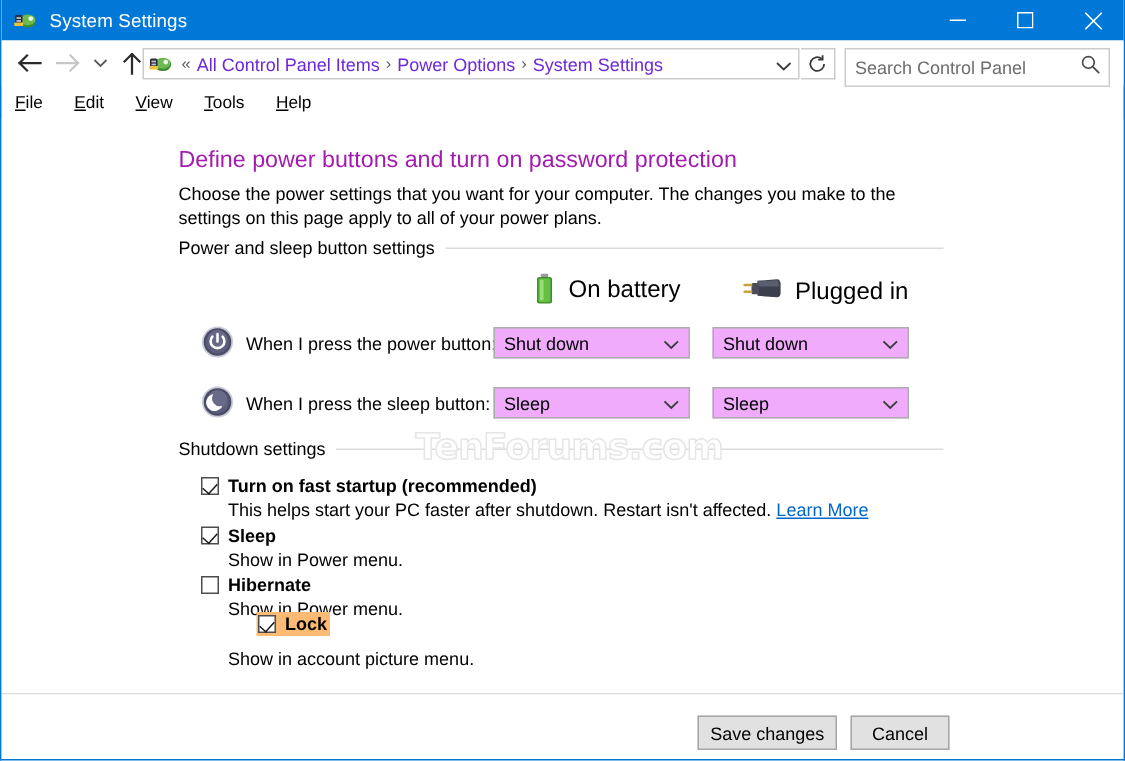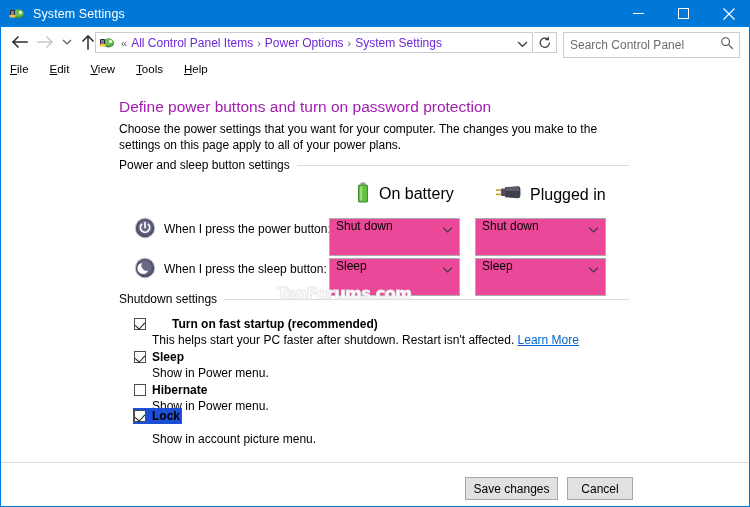--- a/index.html
+++ b/index.html
@@ -117,50 +117,50 @@
   .col-head .lbl { font-size:16px; margin-left:9px; }
 
   .row-label {
     position:absolute; font-size:12px; color:#000; white-space:nowrap;
   }
   .icon-power, .icon-sleep {
     position:absolute; width:22px; height:22px;
   }
 
   .combo {
-    position:absolute; height:38px; border:1px solid #adadad;
-    background:#ec4899;
-    display:flex; 
+    position:absolute; height:21px; border:1px solid #adadad;
+    background:#f0abfc;
+    display:flex; align-items:center;
   }
   .combo .val { font-size:12px; margin-left:6px; color:#000; }
   .combo .cv {
     position:absolute; right:6px; top:4px;
   }
 
   
   .cbrow { position:absolute; display:flex; align-items:center; }
   .cbox {
     width:12px; height:12px; border:1px solid #4d4d4d; background:#fff;
     position:relative; flex:none;
   }
   .cbox.checked::after {
     content:""; position:absolute; left:2px; top:1px;
     width:5px; height:8px; border:solid #1a1a1a;
     border-width:0 1.6px 1.6px 0; transform:rotate(42deg);
   }
   .cblabel { font-size:12px; font-weight:bold; margin-left:6px; white-space:nowrap; }
   .cbsub { position:absolute; font-size:12px; color:#000; white-space:nowrap; }
-  .hl { background:#1d4ed8; padding:1px 2px 1px 1px; }
+  .hl { background:#fdba74; padding:1px 2px 1px 1px;margin-left:38px; }
   .link { color:#0066cc; text-decoration:underline; }
 
   
   .watermark {
     position:absolute; left:276px; top:205px;
     font-family:"DejaVu Sans", sans-serif;
-    font-size:16px; font-weight:bold; letter-spacing:-0.5px;
+    font-size:24px; font-weight:bold; letter-spacing:-0.5px;
     color:#ffffff;
     -webkit-text-stroke:1px #e6e6e6;
     text-shadow:0 0 0 #eee;
     user-select:none;
   }
 
   
   .footer-rule {
     position:absolute; left:0; top:462px; width:748px; height:1px; background:#dcdcdc;
   }
@@ -376,21 +376,21 @@
       </span>
     </div>
 
     <div class="grouphdr" style="left:118px; top:213px;">
       <span>Shutdown settings</span>
       <div class="rule"></div>
     </div>
 
     <div class="watermark">TenForums.com</div>
 
-    <div class="cbrow" style="left:133px; top:238px;gap:20px;">
+    <div class="cbrow" style="left:133px; top:238px;">
       <span class="cbox checked"></span>
       <span class="cblabel">Turn on fast startup (recommended)</span>
     </div>
     <div class="cbsub" style="left:151px; top:254px;">
       <span>This helps start your PC faster after shutdown. Restart isn't affected.</span>
       <span class="link">Learn More</span>
     </div>
 
     <div class="cbrow" style="left:133px; top:271px;">
       <span class="cbox checked"></span>

